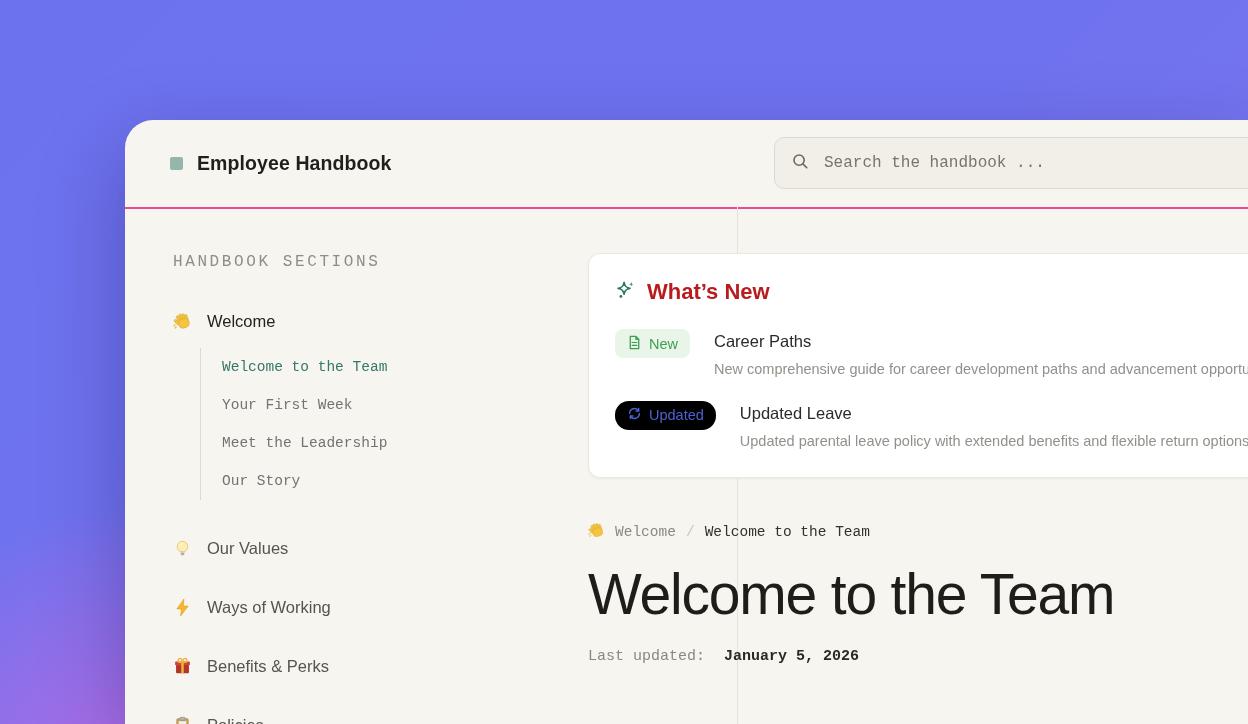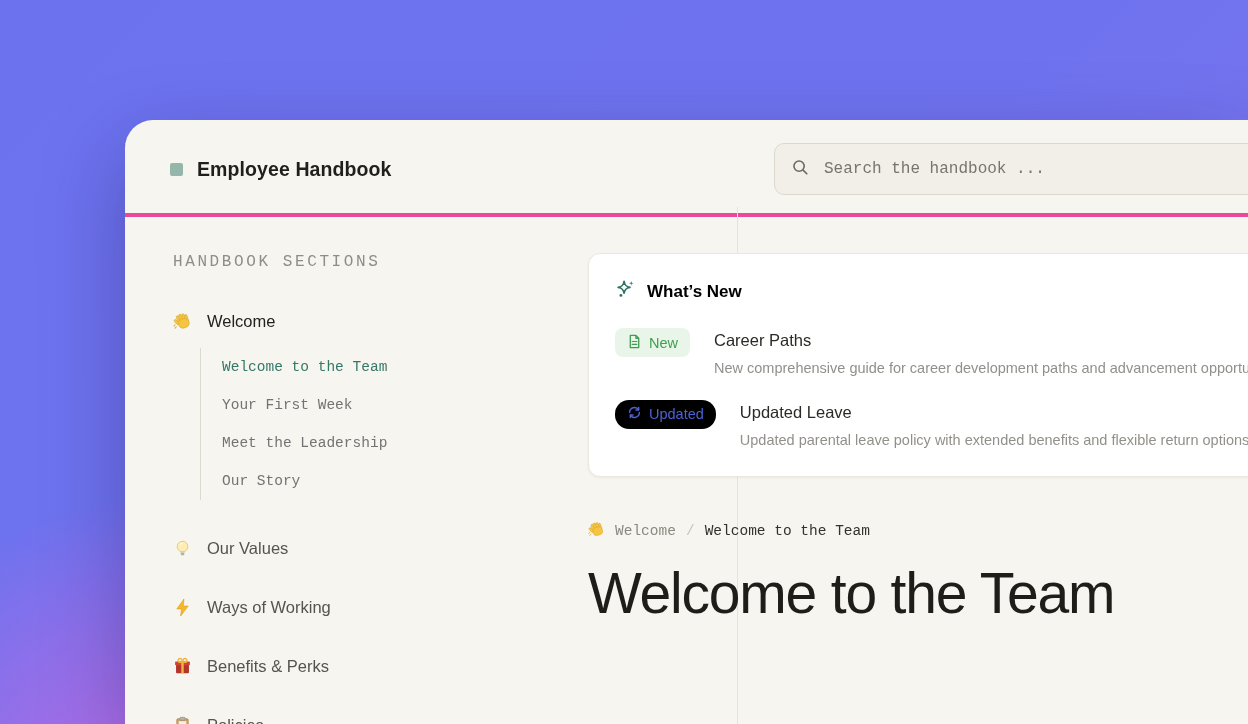--- a/index.html
+++ b/index.html
@@ -6,21 +6,21 @@
   body{width:1248px;height:724px;overflow:hidden;font-family:"Liberation Sans",sans-serif;}
   .stage{position:relative;width:1248px;height:724px;
     background:
       radial-gradient(480px 420px at 170px 790px, rgba(214,106,224,.75), rgba(214,106,224,0) 70%),
       radial-gradient(700px 500px at 40% 120%, rgba(160,115,240,.45), rgba(160,115,240,0) 70%),
       linear-gradient(135deg,#6c72ee 0%,#6f72ee 55%,#7d75ef 100%);
   }
   .window{position:absolute;left:125px;top:120px;right:0;bottom:0;background:#f7f5ef;
     border-top-left-radius:28px;overflow:hidden;box-shadow:0 30px 80px rgba(35,25,95,.35);}
   
-  .hdr{position:absolute;left:0;top:6px;right:0;height:87px;border-bottom:4px solid #ec4899;}
+  .hdr{position:absolute;left:0;top:0;right:0;height:87px;border-bottom:2px solid #ec4899;}
   .brand{position:absolute;left:45px;top:0;height:87px;display:flex;align-items:center;gap:14px;}
   .logo-sq{width:13px;height:13px;background:#95b7ab;border-radius:2px;}
   .brand-title{font-size:19.5px;font-weight:700;letter-spacing:.1px;color:#201f1b;}
   .search{position:absolute;left:649px;top:17px;width:580px;height:52px;box-sizing:border-box;
     background:#f1efe8;border:1px solid #dbd8ce;border-radius:10px;display:flex;align-items:center;
     padding:0 16px;gap:12px;}
   .search input{flex:1;border:none;outline:none;background:transparent;
     font-family:"Liberation Mono",monospace;font-size:16px;color:#55534c;}
   .search input::placeholder{color:#77756c;}
   
@@ -39,21 +39,21 @@
   .subitem{font-family:"Liberation Mono",monospace;font-size:14.5px;color:#737373;
     line-height:38px;height:38px;cursor:pointer;white-space:nowrap;}
   .subitem.active{color:#357769;}
   
   .main{position:absolute;left:463px;top:87px;right:0;bottom:0;}
   .wn-card{margin-top:46px;width:700px;box-sizing:border-box;background:#ffffff;
     border:1px solid #ebe8e0;border-radius:12px;padding:25px 26px 28px 26px;
     box-shadow:0 1px 3px rgba(30,25,15,.05);}
   .wn-head{display:flex;align-items:center;gap:11px;}
   .wn-head svg{width:21px;height:21px;}
-  .wn-title{font-size:17px;font-weight:700;color:#000000;}
+  .wn-title{font-size:22px;font-weight:700;color:#b91c1c;}
   .wn-item{display:flex;align-items:flex-start;gap:24px;margin-top:24px;}
   .badge{display:inline-flex;align-items:center;gap:7px;height:29px;padding:0 12px;
     border-radius:8px;font-size:14.5px;font-weight:400;white-space:nowrap;flex:0 0 auto;}
   .badge svg{width:15px;height:15px;}
   .badge.green{background:#eaf5e9;color:#3f9e4f;}
   .badge.blue{background:#000000;color:#4d61d4;border-radius:14px;}
   .wn-body{min-width:0;}
   .wn-item-title{font-size:16.5px;color:#2b2a26;font-weight:400;line-height:1.2;margin-top:3px;}
   .wn-item-desc{font-size:14.5px;color:#92908a;margin-top:9px;white-space:nowrap;overflow:hidden;}
   
@@ -226,16 +226,20 @@
                 <path d="M3.4 15.6 L2.2 17"></path>
               </g>
             </svg></span>
         <span class="crumb-section">Welcome</span>
         <span class="crumb-sep">/</span>
         <span class="crumb-page">Welcome to the Team</span>
       </div>
 
       <div class="h1">Welcome to the Team</div>
 
+      <div class="updated">
+        <span class="lbl">Last updated:</span>
+        <span class="val">January 5, 2026</span>
+      </div>
 
     </div>
   </div>
 </div>
 
 </body></html>

